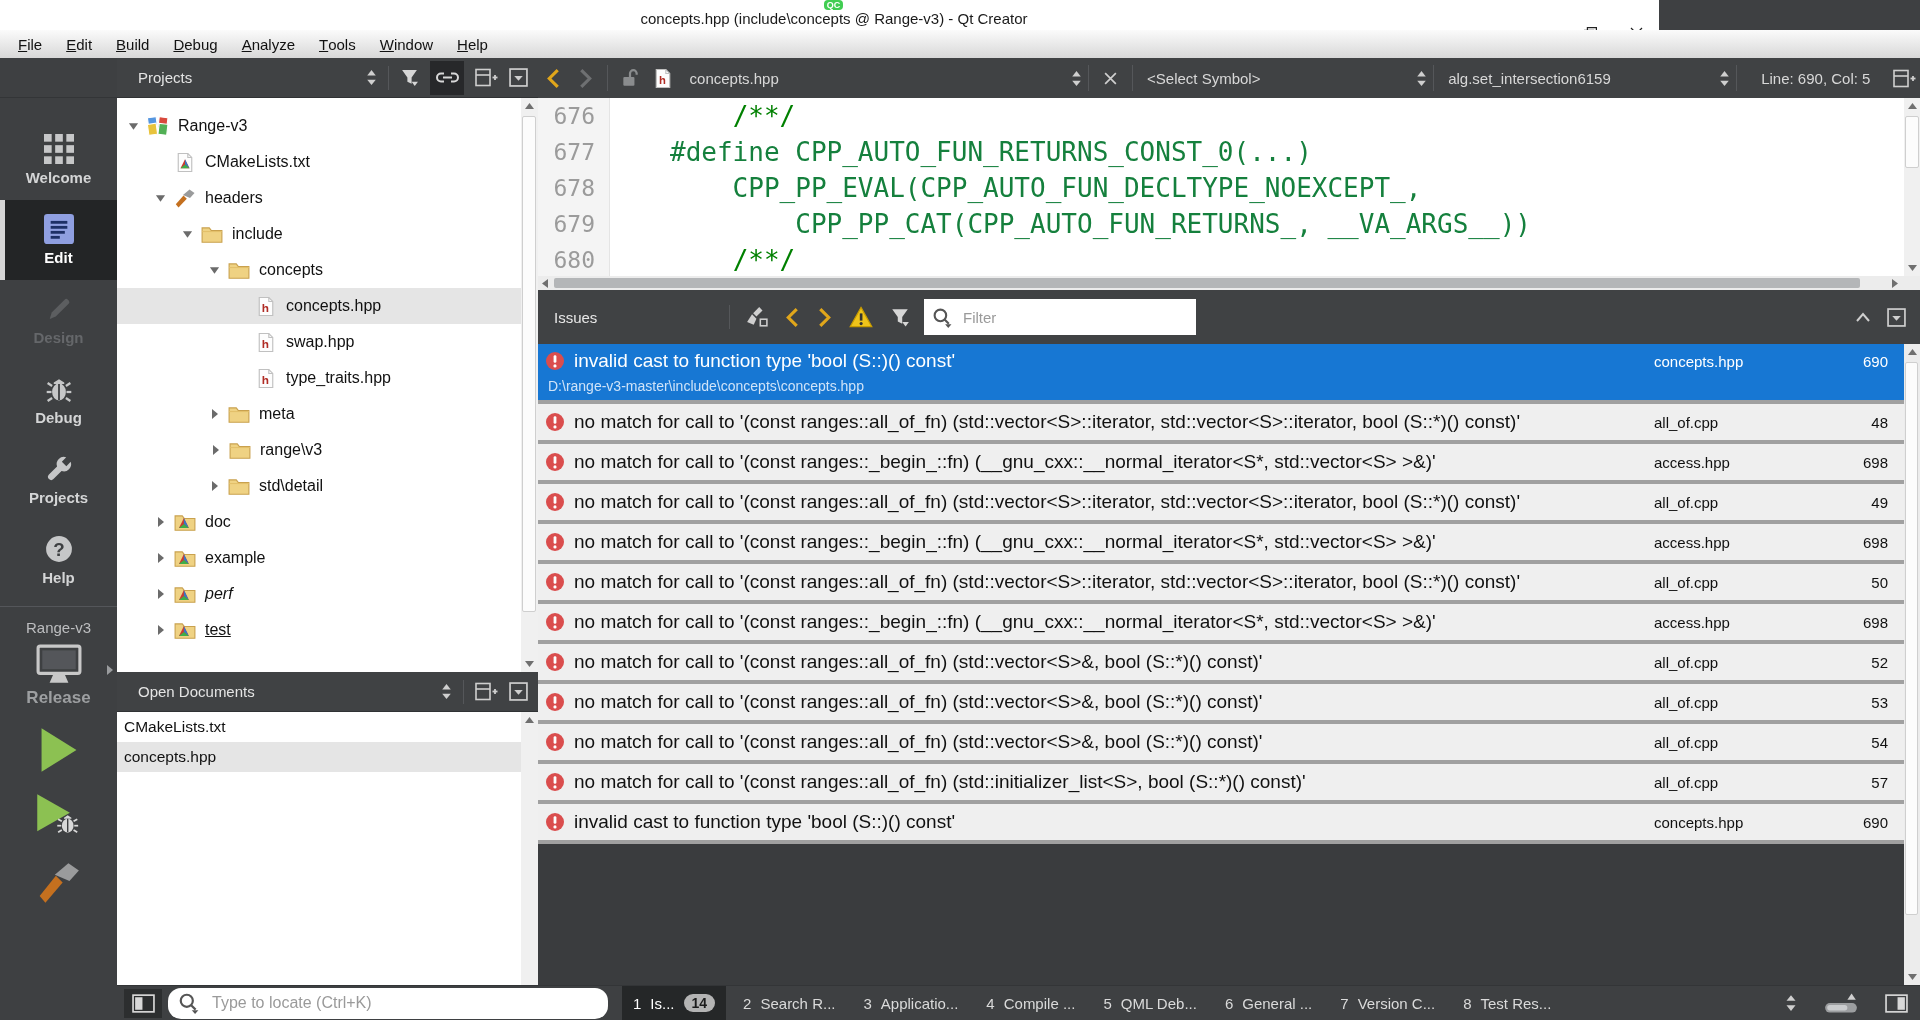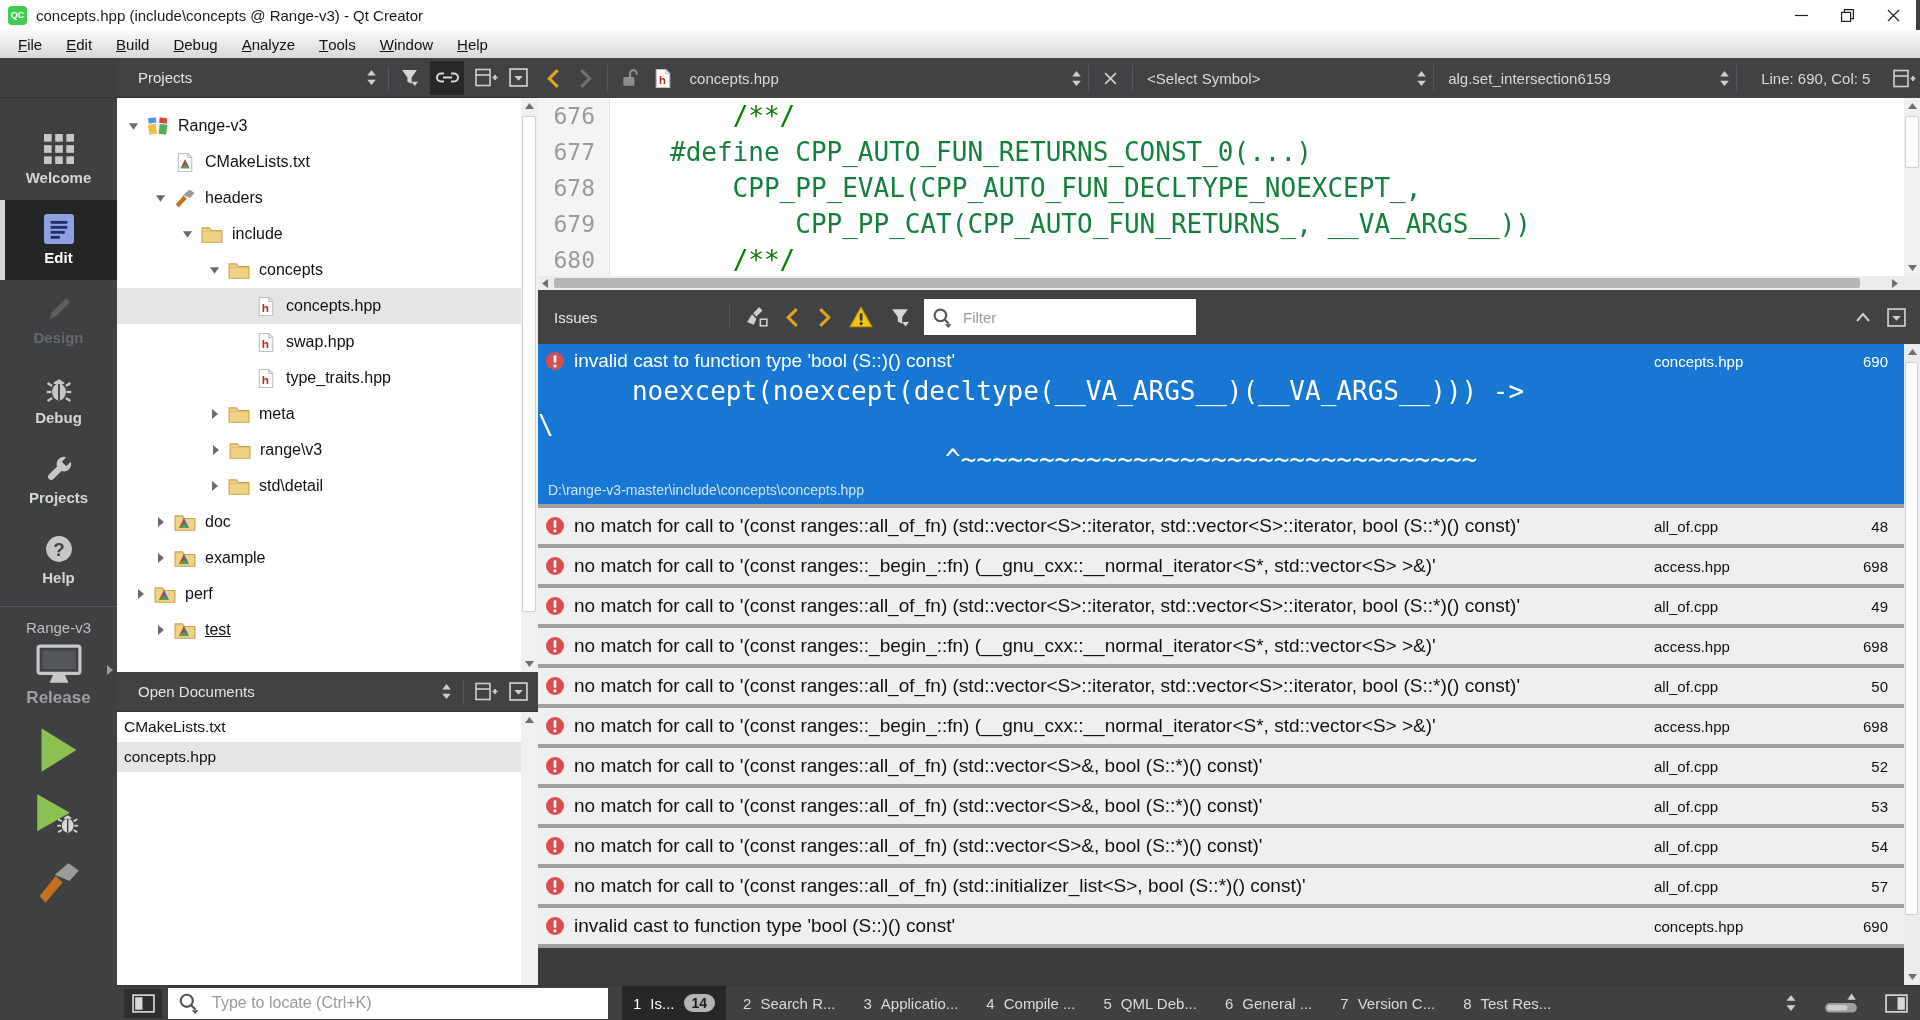--- a/index.html
+++ b/index.html
@@ -1,21 +1,21 @@
 <!DOCTYPE html>
 <html><head>
 <meta charset="utf-8">
 <style>
   html,body{margin:0;padding:0;width:1920px;height:1020px;overflow:hidden;
     font-family:"Liberation Sans",sans-serif;background:#3e4042;position:relative;}
   *{box-sizing:border-box;}
 
   
-  .titlebar{position:absolute;left:0;top:0;width:1916px;height:30px;background:#ffffff;
-    display:flex;align-items:center;}
+  .titlebar{position:absolute;left:0;top:0;width:1659px;height:30px;background:#ffffff;
+    display:flex;align-items:center;flex-direction:column;}
   .qc-icon{width:19px;height:19px;margin-left:8px;border-radius:4px;background:#41cd52;
     color:#fff;font-size:9px;font-weight:bold;display:flex;align-items:center;justify-content:center;}
   .title{margin-left:9px;font-size:15px;color:#1a1a1a;}
   .win-btns{margin-left:auto;display:flex;height:100%;}
   .win-btn{width:46px;height:100%;display:flex;align-items:center;justify-content:center;cursor:default;}
 
   
   .menubar{position:absolute;left:0;top:30px;width:1920px;height:28px;
     background:linear-gradient(#fbfbfb,#d8d8d8);display:flex;align-items:center;padding-left:6px;}
   .menu-item{padding:0 12px;font-size:15px;color:#111;height:100%;display:flex;align-items:center;}
@@ -118,21 +118,21 @@
   .isel-code{font-family:"DejaVu Sans Mono",monospace;font-size:26px;white-space:pre;line-height:34px;padding-top:2px;}
   .isel-path{font-size:14px;color:#cfe3f8;padding:6px 0 6px 10px;}
   .issue-row{height:40px;background:#efefef;border-bottom:4px solid #a0a0a0;display:flex;align-items:center;color:#111;}
   .issues-scroll{position:absolute;right:0;top:0;bottom:0;width:16px;background:#ececec;}
 
   
   .bottombar{position:absolute;left:117px;right:0;bottom:0;height:35px;background:#3e4042;
     display:flex;align-items:center;border-top:1px solid #333537;}
   .sb-toggle{width:38px;height:29px;background:#2c2e2f;margin-left:7px;display:flex;
     align-items:center;justify-content:center;}
-  .locator{width:440px;height:31px;background:#fff;margin-left:6px;display:flex;align-items:center;padding:0 10px;}
+  .locator{width:440px;height:31px;background:#fff;margin-left:6px;display:flex;align-items:center;padding:0 10px;border-radius:13px;}
   .locator input{border:none;outline:none;flex:1;font-size:16px;color:#333;margin-left:10px;
     font-family:"Liberation Sans",sans-serif;background:transparent;}
   .locator input::placeholder{color:#9a9a9a;}
   .panes{display:flex;align-items:center;margin-left:14px;gap:6px;height:100%;}
   .pane-btn{display:flex;align-items:center;gap:9px;padding:0 11px;height:100%;font-size:15px;color:#dadada;}
   .pane-btn.selected{background:#252728;color:#fff;}
   .pane-badge{background:#b4b4b4;color:#1c1c1c;font-weight:bold;font-size:14px;border-radius:10px;
     padding:1px 8px;}
   .bb-right{margin-left:auto;display:flex;align-items:center;gap:26px;padding-right:12px;}
 </style>
@@ -513,21 +513,21 @@
         <span class="t-icon">
           <svg width="22" height="19" viewBox="0 0 20 17">
             <path d="M1 2.5 h6.5 l1.8 2.3 H19 V15.5 H1 Z" fill="#efd283" stroke="#c9a14e"></path>
             <polygon points="9,4.5 13.5,13.5 4.5,13.5" fill="#cc3b2f"></polygon>
             <polygon points="9,4.5 13.5,13.5 9,9.9" fill="#3a76c4"></polygon>
             <polygon points="4.5,13.5 13.5,13.5 9,9.9" fill="#3fae49"></polygon>
           </svg>
         </span>
         <span>example</span>
       </div>
-      <div class="tree-row" style="padding-left: 15px;">
+      <div class="tree-row" style="padding-left: 35px; font-style: italic;">
         <span class="t-arrow">
           <svg width="8" height="12" viewBox="0 0 8 12">
             <polygon points="1,1 7,6 1,11" fill="#6b6b6b"></polygon>
           </svg>
         </span>
         <span class="t-icon">
           <svg width="22" height="19" viewBox="0 0 20 17">
             <path d="M1 2.5 h6.5 l1.8 2.3 H19 V15.5 H1 Z" fill="#efd283" stroke="#c9a14e"></path>
             <polygon points="9,4.5 13.5,13.5 4.5,13.5" fill="#cc3b2f"></polygon>
             <polygon points="9,4.5 13.5,13.5 9,9.9" fill="#3a76c4"></polygon>
@@ -793,21 +793,20 @@
             <svg width="20" height="20" viewBox="0 0 20 20">
                 <circle cx="10" cy="10" r="9" fill="#da4d4d"></circle>
                 <rect x="8.6" y="4.2" width="2.8" height="7.6" rx="1.3" fill="#fff"></rect>
                 <circle cx="10" cy="14.9" r="1.6" fill="#fff"></circle>
               </svg>
           </span>
           <span class="irow-msg">invalid cast to function type 'bool (S::)() const'</span>
           <span class="irow-file">concepts.hpp</span>
           <span class="irow-line">690</span>
         </div>
-        <div class="isel-code" id="sel-code"><div>      noexcept(noexcept(decltype(__VA_ARGS__)(__VA_ARGS__))) -&gt;</div><div>\</div><div>                          ^~~~~~~~~~~~~~~~~~~~~~~~~~~~~~~~~~</div></div>
         <div class="isel-path">D:\range-v3-master\include\concepts\concepts.hpp</div>
       </div>
       <div id="issue-rows">
           <div class="issue-row">
             <span class="irow-icon">
               <svg width="20" height="20" viewBox="0 0 20 20">
                 <circle cx="10" cy="10" r="9" fill="#da4d4d"></circle>
                 <rect x="8.6" y="4.2" width="2.8" height="7.6" rx="1.3" fill="#fff"></rect>
                 <circle cx="10" cy="14.9" r="1.6" fill="#fff"></circle>
               </svg>

